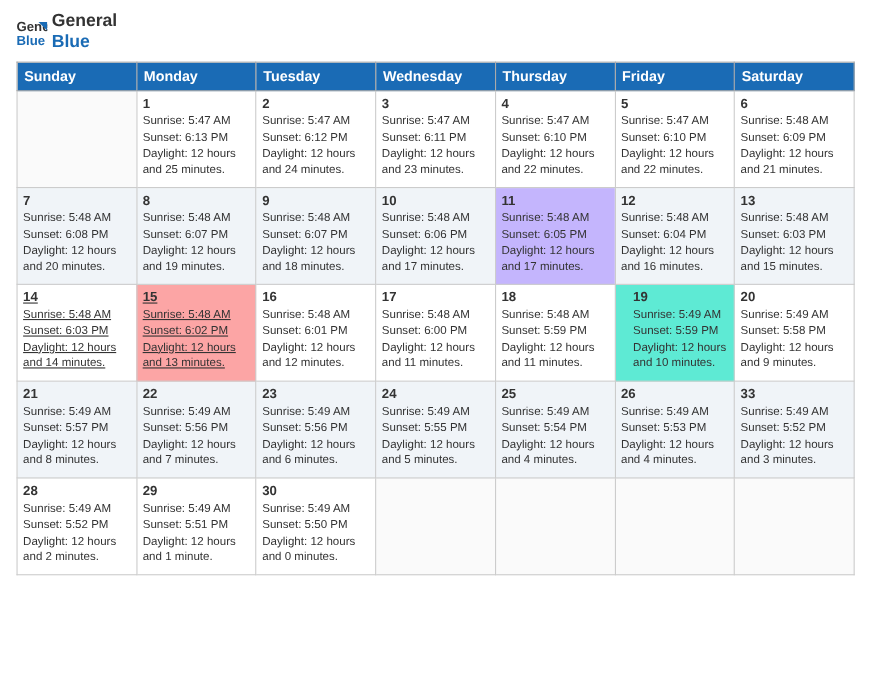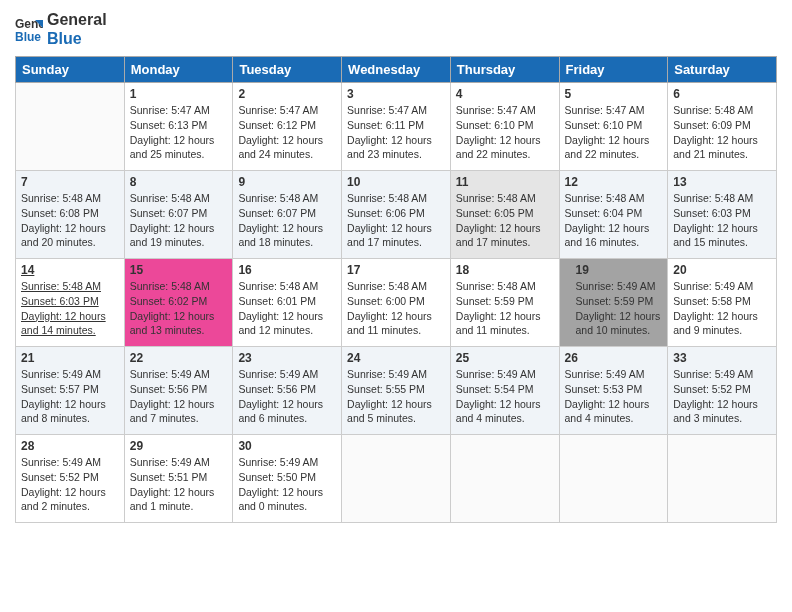--- a/index.html
+++ b/index.html
@@ -185,21 +185,21 @@
 Daylight: 12 hours
 and 18 minutes.</div>
           </td>
           <td style="background: rgb(240, 244, 248);">
             <div class="day-num">10</div>
             <div class="cell-info" style="white-space: pre-line;">Sunrise: 5:48 AM
 Sunset: 6:06 PM
 Daylight: 12 hours
 and 17 minutes.</div>
           </td>
-          <td style="background: #e5e5e5;">
+          <td style="background: #c4b5fd;">
             <div class="day-num">11</div>
             <div class="cell-info" style="white-space: pre-line;">Sunrise: 5:48 AM
 Sunset: 6:05 PM
 Daylight: 12 hours
 and 17 minutes.</div>
           </td>
           <td style="background: rgb(240, 244, 248);">
             <div class="day-num">12</div>
             <div class="cell-info" style="white-space: pre-line;">Sunrise: 5:48 AM
 Sunset: 6:04 PM
@@ -215,21 +215,21 @@
           </td>
         </tr>
         <tr>
           <td style="background: rgb(255, 255, 255); text-decoration: underline;">
             <div class="day-num">14</div>
             <div class="cell-info" style="white-space: pre-line;">Sunrise: 5:48 AM
 Sunset: 6:03 PM
 Daylight: 12 hours
 and 14 minutes.</div>
           </td>
-          <td style="background: #ec4899;">
+          <td style="background: #fca5a5; text-decoration: underline;">
             <div class="day-num">15</div>
             <div class="cell-info" style="white-space: pre-line;">Sunrise: 5:48 AM
 Sunset: 6:02 PM
 Daylight: 12 hours
 and 13 minutes.</div>
           </td>
           <td style="background: rgb(255, 255, 255);">
             <div class="day-num">16</div>
             <div class="cell-info" style="white-space: pre-line;">Sunrise: 5:48 AM
 Sunset: 6:01 PM
@@ -243,21 +243,21 @@
 Daylight: 12 hours
 and 11 minutes.</div>
           </td>
           <td style="background: rgb(255, 255, 255);">
             <div class="day-num">18</div>
             <div class="cell-info" style="white-space: pre-line;">Sunrise: 5:48 AM
 Sunset: 5:59 PM
 Daylight: 12 hours
 and 11 minutes.</div>
           </td>
-          <td style="background: #a3a3a3; padding-left: 16px;">
+          <td style="background: #5eead4; padding-left: 16px;">
             <div class="day-num">19</div>
             <div class="cell-info" style="white-space: pre-line;">Sunrise: 5:49 AM
 Sunset: 5:59 PM
 Daylight: 12 hours
 and 10 minutes.</div>
           </td>
           <td style="background: rgb(255, 255, 255);">
             <div class="day-num">20</div>
             <div class="cell-info" style="white-space: pre-line;">Sunrise: 5:49 AM
 Sunset: 5:58 PM

